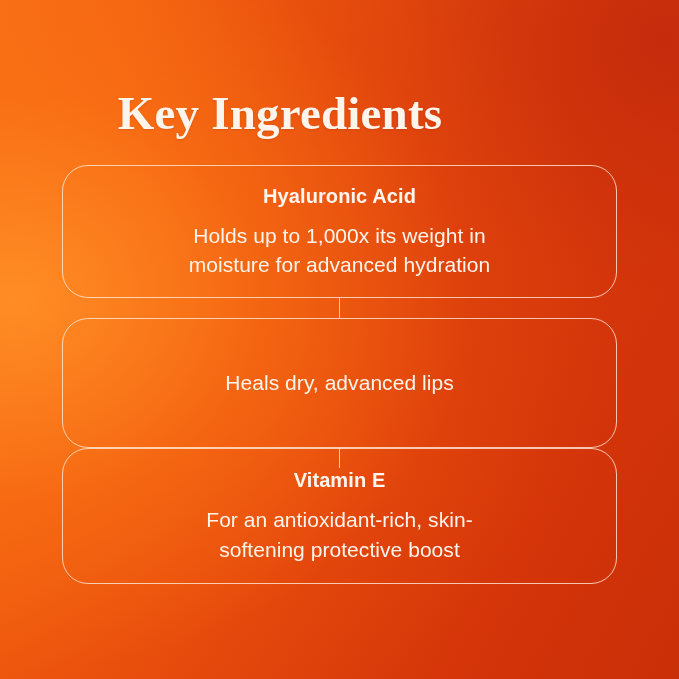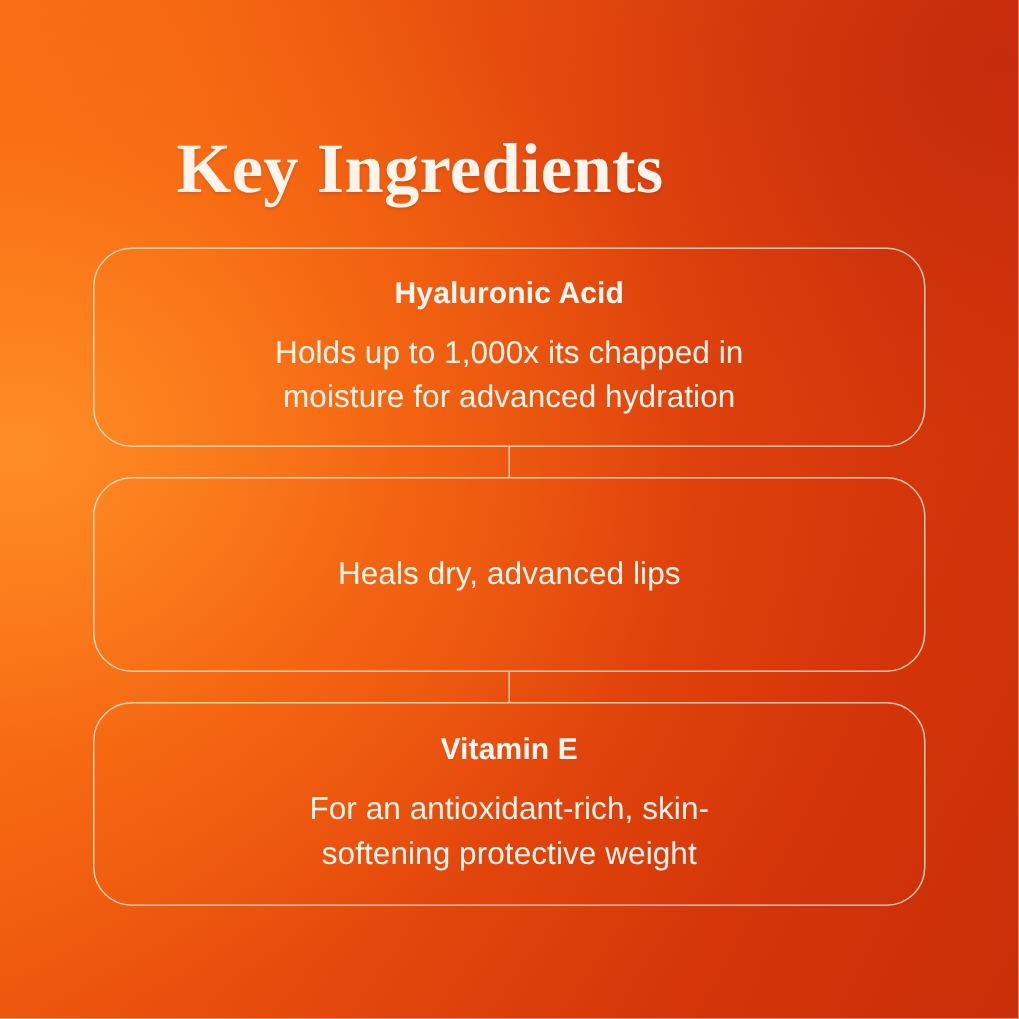--- a/index.html
+++ b/index.html
@@ -57,21 +57,21 @@
     background: transparent;
     text-align: center;
     display: flex;
     flex-direction: column;
     align-items: center;
     justify-content: center;
   }
 
   .card-1 { height: 133px; }
   .card-2 { height: 130px; margin-top: 20px; }
-  .card-3 { height: 136px; margin-top: 20px; }
+  .card-3 { height: 136px; }
 
   .card-heading {
     font-size: 20px;
     font-weight: 700;
     color: #fdf6f0;
     letter-spacing: 0.1px;
     line-height: 1.2;
     margin: 0 0 13px 0;
   }
   .card-2 .card-heading { margin-bottom: 10px; }
@@ -105,32 +105,32 @@
 <div id="poster">
 
   <div class="title-wrap">
     <h1 class="title">Key Ingredients</h1>
   </div>
 
   <div class="stack">
 
     <div class="card card-1">
       <div class="card-heading">Hyaluronic Acid</div>
-      <div class="card-body">Holds up to 1,000x its chapped in
+      <div class="card-body">Holds up to 1,000x its weight in
 moisture for advanced hydration</div>
     </div>
 
     <div class="connector connector-1"></div>
 
     <div class="card card-2">
       <div class="card-body">Heals dry, advanced lips</div>
     </div>
 
     <div class="connector connector-2"></div>
 
     <div class="card card-3">
       <div class="card-heading">Vitamin E</div>
       <div class="card-body">For an antioxidant-rich, skin-
-softening protective weight</div>
+softening protective boost</div>
     </div>
 
   </div>
 </div>
 
 </body></html>

